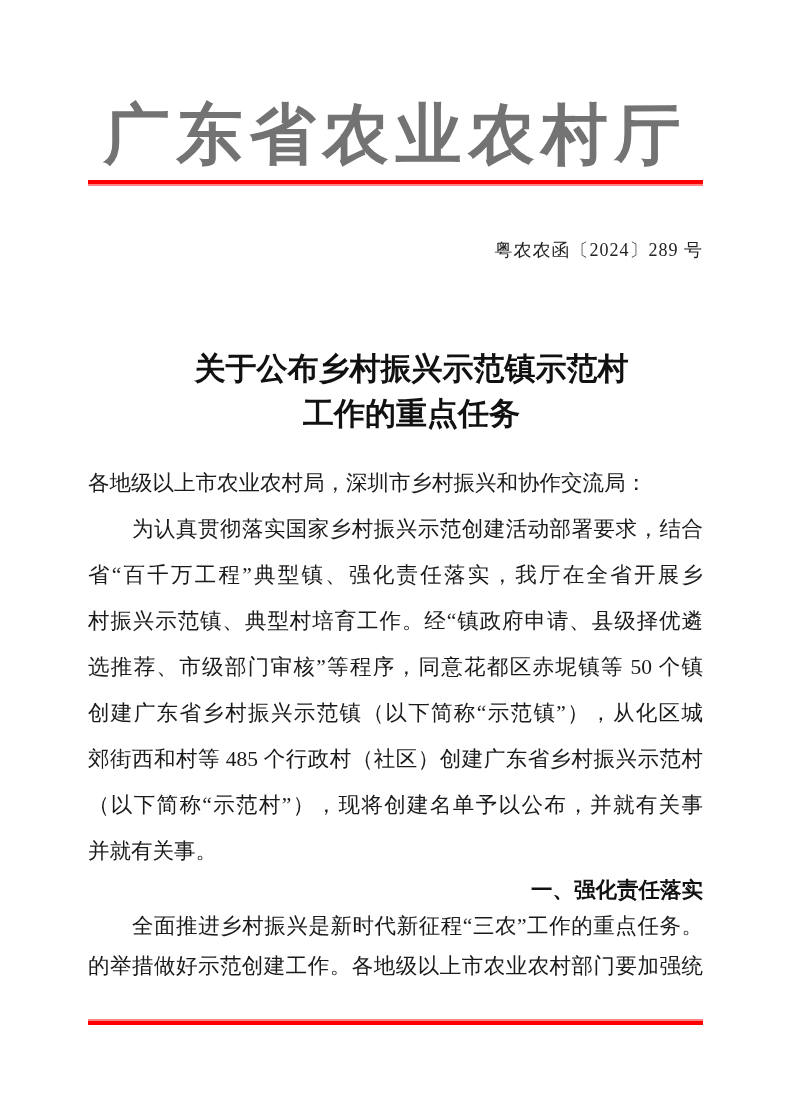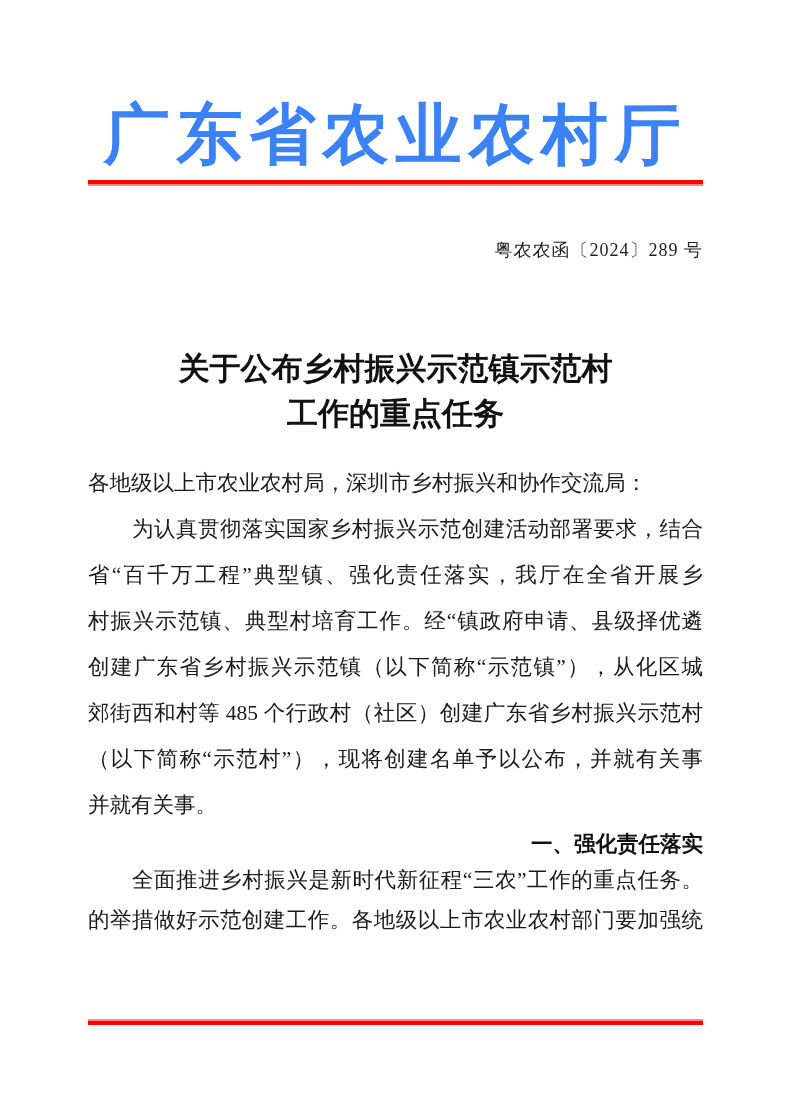--- a/index.html
+++ b/index.html
@@ -13,21 +13,21 @@
     font-family: "Liberation Serif", serif;
     color: #1a1a1a;
   }
   
   .agency-title {
     position: absolute;
     top: 90px;
     left: 88px;
     width: 615px;
     text-align: center;
-    color: #3b82f6;
+    color: #737373;
     font-size: 66px;
     font-weight: bold;
     letter-spacing: 7px;
     white-space: nowrap;
     font-family: "Liberation Serif", serif;
   }
   
   .rule-top {
     position: absolute;
     top: 180px;
@@ -53,21 +53,21 @@
     left: 88px;
     width: 615px;
     text-align: right;
     font-size: 18px;
     letter-spacing: 1px;
     color: #222222;
   }
   .doc-title {
     position: absolute;
     top: 346px;
-    left: 88px;
+    left: 104px;
     width: 615px;
     text-align: center;
     font-size: 31px;
     font-weight: bold;
     line-height: 45px;
     color: #111111;
   }
   .body-text {
     position: absolute;
     top: 460px;
@@ -125,20 +125,21 @@
   <div class="doc-title">
     <div>关于公布乡村振兴示范镇示范村</div>
     <div>工作的重点任务</div>
   </div>
 
   <div class="body-text">
     <div class="line">各地级以上市农业农村局，深圳市乡村振兴和协作交流局：</div>
     <div class="line ind fill">为认真贯彻落实国家乡村振兴示范创建活动部署要求，结合</div>
     <div class="line fill">省“百千万工程”典型镇、强化责任落实，我厅在全省开展乡</div>
     <div class="line fill">村振兴示范镇、典型村培育工作。经“镇政府申请、县级择优遴</div>
+    <div class="line fill">选推荐、市级部门审核”等程序，同意花都区赤坭镇等 50 个镇</div>
     <div class="line fill">创建广东省乡村振兴示范镇（以下简称“示范镇”），从化区城</div>
     <div class="line fill">郊街西和村等 485 个行政村（社区）创建广东省乡村振兴示范村</div>
     <div class="line fill">（以下简称“示范村”），现将创建名单予以公布，并就有关事</div>
     <div class="line">并就有关事。</div>
 
     <div class="heading">一、强化责任落实</div>
 
     <div class="lineB ind fill">全面推进乡村振兴是新时代新征程“三农”工作的重点任务。</div>
     <div class="lineB fill">的举措做好示范创建工作。各地级以上市农业农村部门要加强统</div>
   </div>

